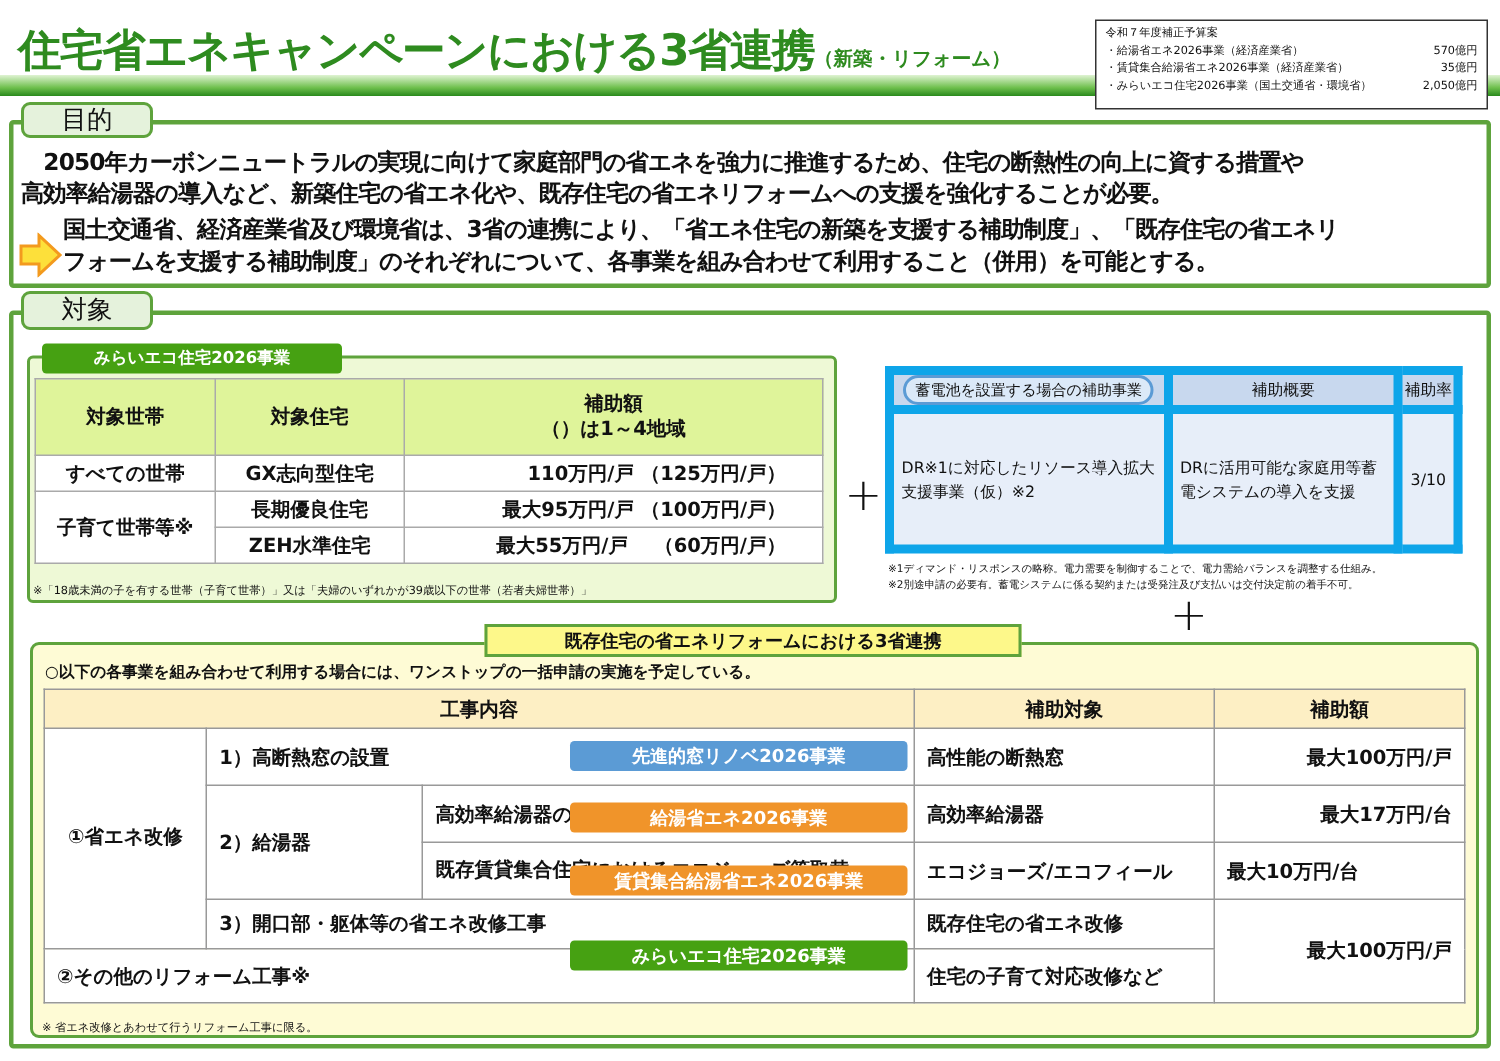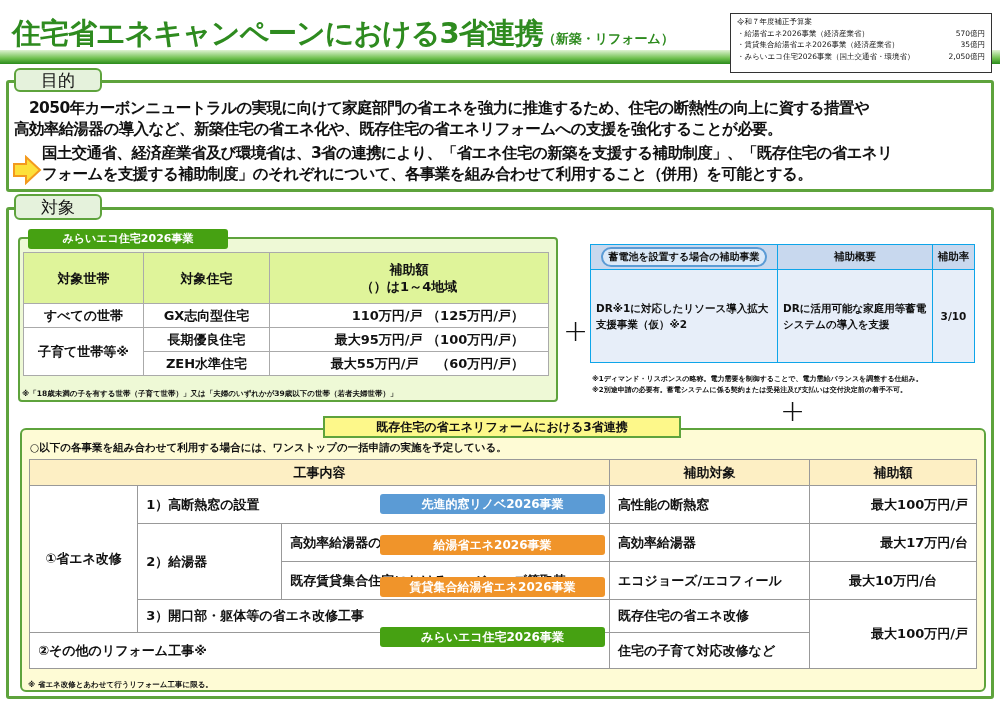--- a/index.html
+++ b/index.html
@@ -17,24 +17,24 @@
 .arrow{left:12px;top:155px;width:30px;height:30px}
 .target{left:6px;top:207px;width:988px;height:492px}
 .mirai{left:18px;top:237px;width:540px;height:165px;border:2px solid #5ea33c;border-radius:4px;background:#eef9d6}
 .gtag{background:#46a112;color:#fff;font-size:11px;font-weight:bold;text-align:center;border-radius:3px;line-height:18px}
 table{border-collapse:collapse}
 .mt{left:23px;top:252px;width:526px}
 .mt td,.mt th{border:1px solid #aaa;font-size:13px;font-weight:bold;height:24px;text-align:center}
 .mt th{background:#dff49a;height:51px;line-height:17px}
 .mt td{background:#fff}
 .mt td.r{text-align:right;padding-right:24px}
-.note{font-size:7.5px;font-weight:bold;white-space:nowrap}
+.note{font-size:7.5px;font-weight:normal;white-space:nowrap}
 .plus{font-size:30px;font-weight:300;line-height:30px}
 .bt{left:590px;top:244px;width:385px}
-.bt th,.bt td{border:1px solid #0ea5e9;font-size:10.5px;font-weight:bold}
+.bt th,.bt td{border:6px solid #0ea5e9;font-size:10.5px;font-weight:normal}
 .bt th{background:#c8d8ee;height:25px;text-align:center}
 .bt td{background:#e7eef9;height:93px;padding:0 5px;line-height:16px}
 .pill{display:inline-block;border:2px solid #5b9bd5;border-radius:12px;background:#dbe9f8;padding:1px 6px;font-size:10px}
 .reno{left:20px;top:428px;width:966px;height:264px;border:2px solid #5ea33c;border-radius:6px;background:#fefbd5}
 .renotitle{left:323px;top:416px;width:358px;height:22px;background:#fdf88a;border:2px solid #5ea33c;font-size:12px;font-weight:bold;text-align:center;line-height:18px;z-index:2}
 .rt{left:29px;top:459px;width:948px}
 .rt th,.rt td{border:1px solid #999;font-size:13px;font-weight:bold}
 .rt th{background:#fdefc4;height:26px;text-align:center}
 .rt td{background:#fff;height:38px;padding:0 8px}
 .badge{position:absolute;width:225px;height:20px;border-radius:3px;color:#fff;font-size:12px;font-weight:bold;text-align:center;line-height:20px;z-index:2}
@@ -143,21 +143,21 @@
   </tr>
   <tr>
     <td rowspan="2" style="width:88px">2）給湯器</td>
     <td>高効率給湯器の設置</td>
     <td>高効率給湯器</td>
     <td style="text-align:right">最大17万円/台</td>
   </tr>
   <tr>
     <td style="line-height:17px;width:200px">既存賃貸集合住宅におけるエコジョーズ等取替</td>
     <td>エコジョーズ/エコフィール</td>
-    <td style="text-align:center">最大10万円/台</td>
+    <td style="text-align:left">最大10万円/台</td>
   </tr>
   <tr>
     <td colspan="2" style="height:33px">3）開口部・躯体等の省エネ改修工事</td>
     <td style="height:33px">既存住宅の省エネ改修</td>
     <td rowspan="2" style="text-align:right">最大100万円/戸</td>
   </tr>
   <tr>
     <td colspan="3" style="height:36px">②その他のリフォーム工事※</td>
     <td style="height:36px">住宅の子育て対応改修など</td>
   </tr>

